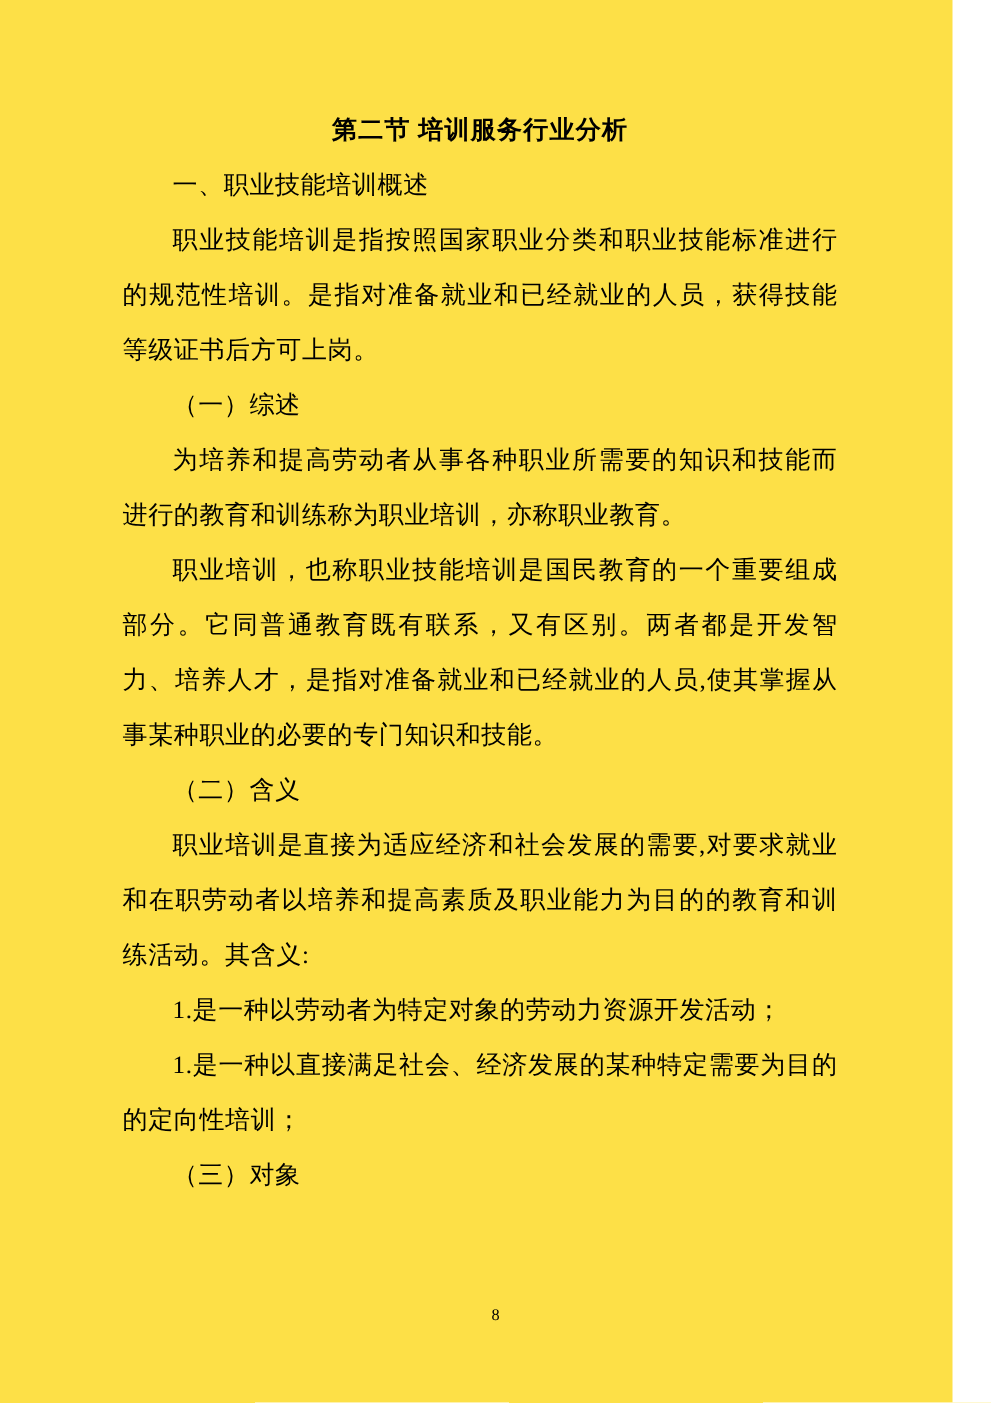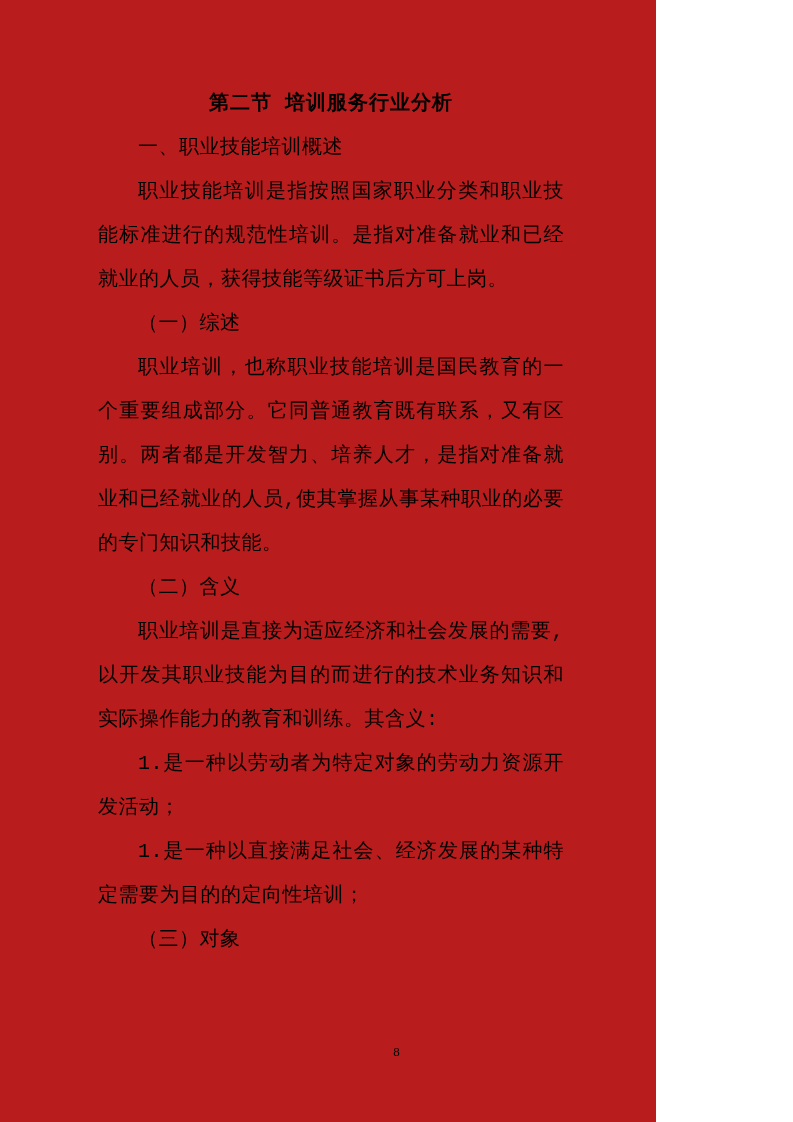--- a/index.html
+++ b/index.html
@@ -10,25 +10,24 @@
   body {
     width: 793px;
     height: 1122px;
     position: relative;
     font-family: "Liberation Serif", "DejaVu Serif", serif;
     color: #000000;
     overflow: hidden;
   }
   .page {
     box-sizing: border-box;
-    width: 656px;
+    width: 762px;
     height: 1122px;
     padding: 82px 92px 0 98px;
-    background: #b91c1c;
-    font-family: Liberation Mono, monospace;
+    background: #fde047;
   }
   .title {
     margin: 0;
     font-size: 20px;
     font-weight: bold;
     text-align: center;
     line-height: 44px;
     letter-spacing: 1px;
   }
   .para {
@@ -51,21 +50,22 @@
   }
 </style>
 </head>
 <body>
 
 <div class="page">
   <h1 class="title">第二节 培训服务行业分析</h1>
   <p class="para">一、职业技能培训概述</p>
   <p class="para">职业技能培训是指按照国家职业分类和职业技能标准进行的规范性培训。是指对准备就业和已经就业的人员，获得技能等级证书后方可上岗。</p>
   <p class="para">（一）综述</p>
+  <p class="para">为培养和提高劳动者从事各种职业所需要的知识和技能而进行的教育和训练称为职业培训，亦称职业教育。</p>
   <p class="para">职业培训，也称职业技能培训是国民教育的一个重要组成部分。它同普通教育既有联系，又有区别。两者都是开发智力、培养人才，是指对准备就业和已经就业的人员,使其掌握从事某种职业的必要的专门知识和技能。</p>
   <p class="para">（二）含义</p>
-  <p class="para">职业培训是直接为适应经济和社会发展的需要,以开发其职业技能为目的而进行的技术业务知识和实际操作能力的教育和训练。其含义:</p>
+  <p class="para">职业培训是直接为适应经济和社会发展的需要,对要求就业和在职劳动者以培养和提高素质及职业能力为目的的教育和训练活动。其含义:</p>
   <p class="para">1.是一种以劳动者为特定对象的劳动力资源开发活动；</p>
   <p class="para">1.是一种以直接满足社会、经济发展的某种特定需要为目的的定向性培训；</p>
   <p class="para">（三）对象</p>
 </div>
 
 <div class="page-number">8</div>
 
 </body></html>

